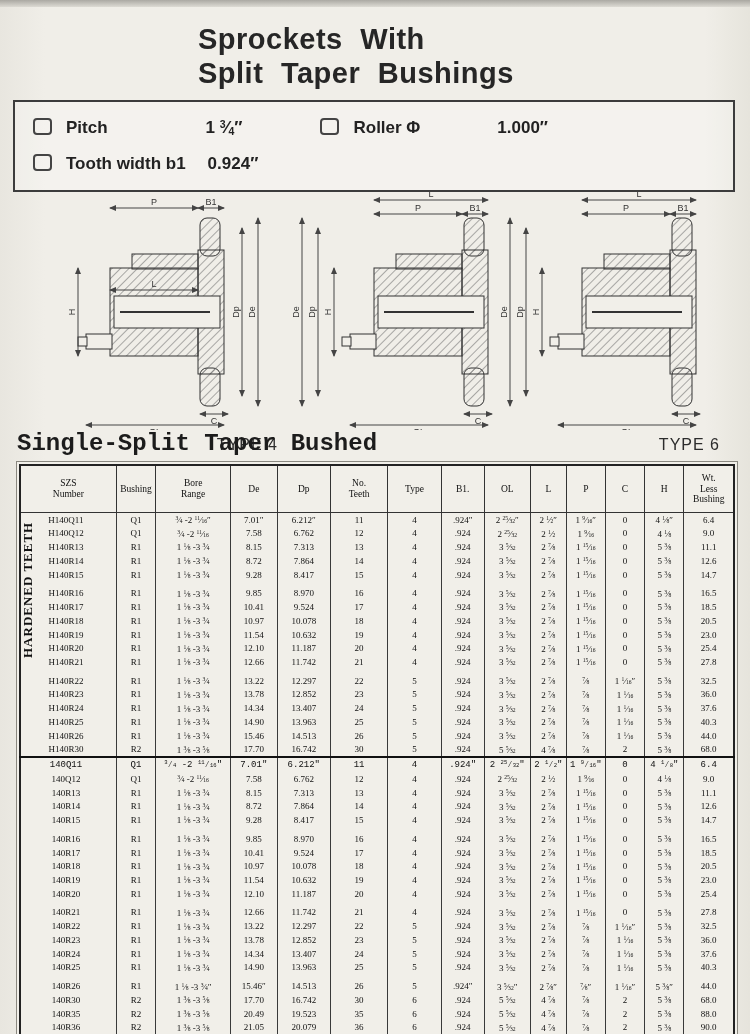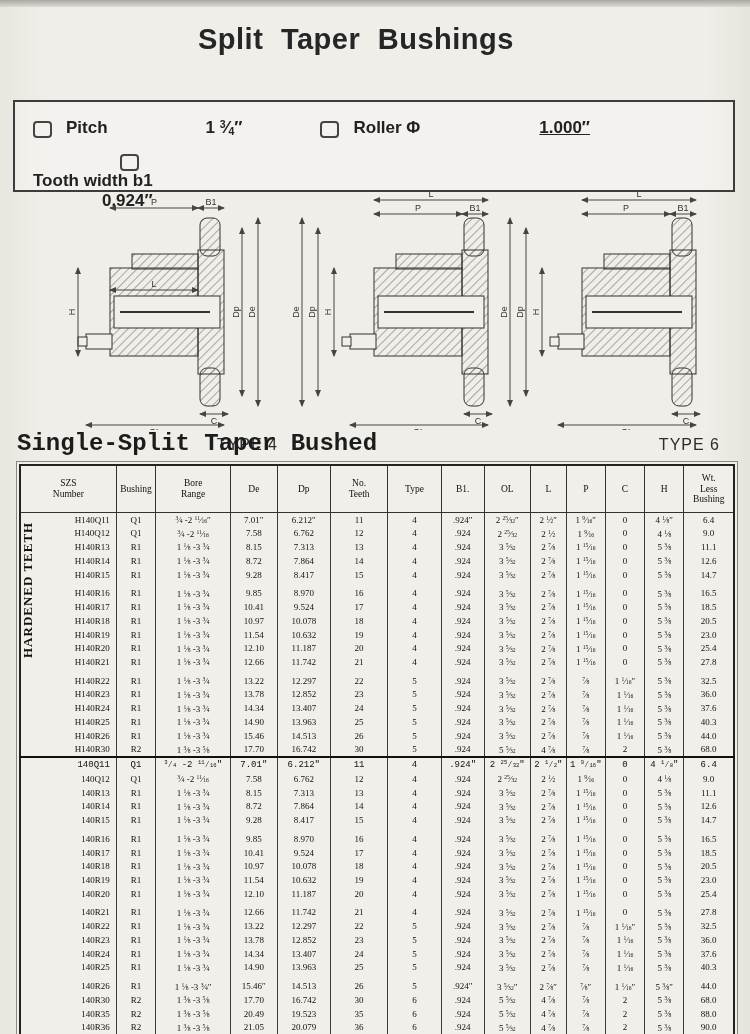--- a/index.html
+++ b/index.html
@@ -9,58 +9,59 @@
     font-family:"Liberation Sans",sans-serif;color:#1d1d1d;
   }
   body:before{content:"";position:absolute;top:0;left:0;width:750px;height:7px;
     background:linear-gradient(180deg,#9a9892,#d8d6cf);opacity:.8;}
   
   .title{position:absolute;top:22px;left:198px;line-height:1.18;
     font-weight:bold;font-size:29px;letter-spacing:.5px;word-spacing:9px;color:#262626;}
   
   .specbox{position:absolute;left:13px;top:100px;width:718px;height:88px;
     border:2px solid #3c3c3c;background:rgba(255,255,255,.25);}
-  .specrow{position:absolute;left:18px;display:flex;align-items:flex-end;font-size:17px;font-weight:bold;color:#222;}
+  .specrow{position:absolute;left:18px;display:flex;align-items:flex-start;font-size:17px;font-weight:bold;color:#222;}
   .sr1{top:16px;width:680px;}
-  .sr2{top:52px;flex-direction:column;}
+  .sr2{top:52px;}
   .cb{display:inline-block;width:15px;height:13px;border:2px solid #444;border-radius:4px;margin-right:14px;flex:none;}
   .specval{font-weight:bold;}
   .sv-pitch{margin-left:98px;}
   .cb2{margin-left:78px;}
-  .sv-roller{margin-left:119px;text-decoration:underline;}
+  .sv-roller{margin-left:77px;}
   .sv-tooth{margin-left:22px;}
   sup{font-size:.62em;vertical-align:.45em;}
   sub{font-size:.62em;vertical-align:-.15em;}
   
   .diagram{position:absolute;top:192px;}
   .d1{left:52px;} .d2{left:286px;} .d3{left:494px;}
   .typelabel{text-align:right;font-size:16px;color:#2c2c2c;margin-top:2px;letter-spacing:1px;}
   
   .section-title{position:absolute;left:17px;top:430px;margin:0;
     font-family:Liberation Mono, monospace;font-size:24px;font-weight:bold;color:#1c1c1c;}
   .tablewrap{position:absolute;left:16px;top:461px;width:716px;
     border:1px solid #8a8880;padding:2px;background:#f1efe9;}
   table.grid{border-collapse:collapse;width:100%;table-layout:fixed;
     font-family:"Liberation Serif",serif;color:#111;border:2px solid #222;}
   .grid th{border:1px solid #333;font-size:9.5px;font-weight:normal;
     white-space:pre-line;line-height:1.15;height:44px;padding:1px;}
   .grid td{border-left:1px solid #3a3a3a;border-right:1px solid #3a3a3a;
     font-size:9px;height:10.4px;line-height:10.4px;padding:0 1px;text-align:center;white-space:nowrap;overflow:hidden;}
   .grid tr.gap td{height:5px;line-height:5px;}
   .grid tr.section-start td{border-top:2px solid #111;font-family:Liberation Mono, monospace;}
-  .grid td.szs{text-align:right;padding-right:6px;}
+  .grid td.szs{padding-right:6px;}
   .hardened-label{position:absolute;left:-37px;top:140px;transform:rotate(-90deg);
     font-family:"Liberation Serif",serif;font-weight:bold;font-size:13px;letter-spacing:1px;
     color:#111;white-space:nowrap;width:96px;text-align:center;transform-origin:center;}
   .diagram svg text{font-family:"Liberation Sans",sans-serif;}
 </style>
 </head>
 <body>
 
 <div class="title">
+  <div>Sprockets With</div>
   <div>Split Taper Bushings</div>
 </div>
 
 <div class="specbox">
   <div class="specrow sr1">
     <span class="cb"></span>
     <span>Pitch</span>
     <span class="specval sv-pitch" id="pitch-val">1 <sup>3</sup>⁄<sub>4</sub>″</span>
     <span class="cb cb2"></span>
     <span>Roller Φ</span>

